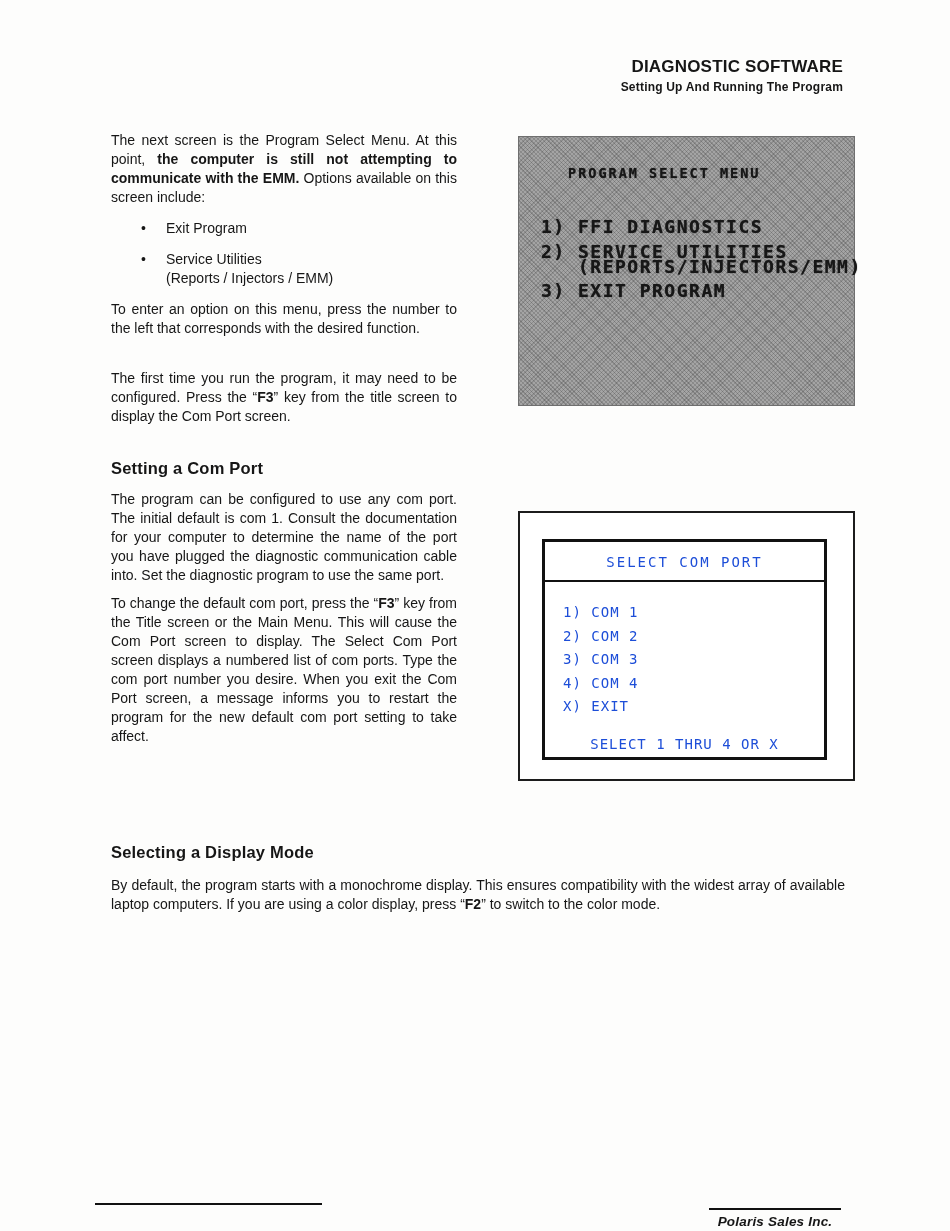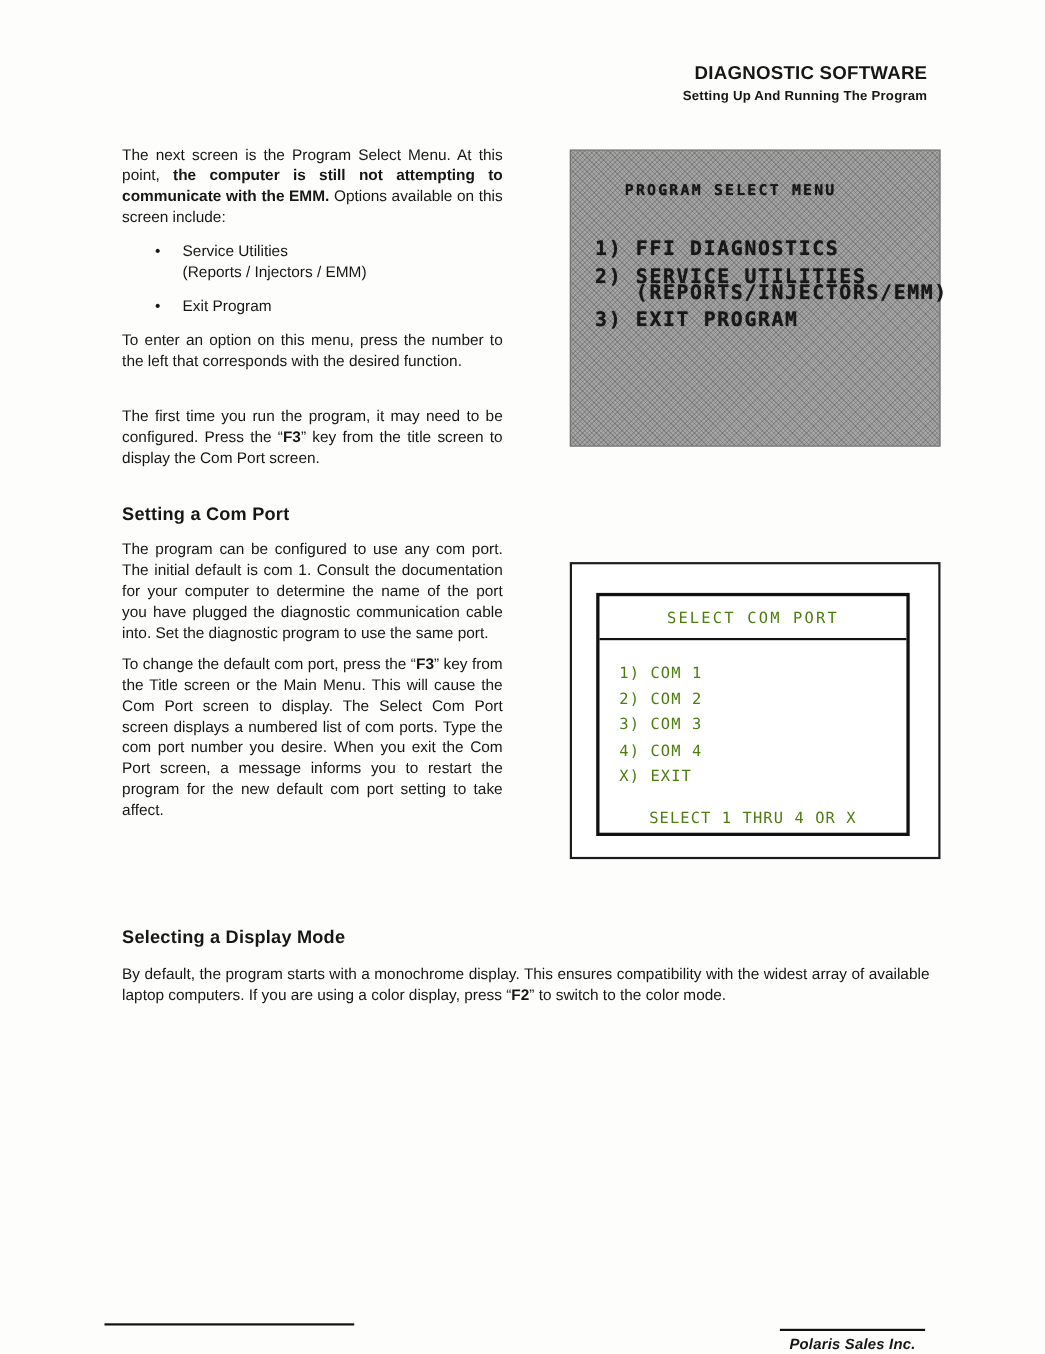--- a/index.html
+++ b/index.html
@@ -59,21 +59,21 @@
   .s1-item.i1{margin-top:38px;}
   .s1-item.i2{margin-top:10px;}
   .s1-item.i3{margin-top:9px;}
   
   .screen2{
     position:absolute;left:518px;top:511px;width:337px;height:270px;
     box-sizing:border-box;
     background:#ffffff;
     border:2px solid #1c1c1c;
     font-family:"DejaVu Sans Mono","Liberation Mono",monospace;
-    color:#4d7c0f;
+    color:#1d4ed8;
   }
   .screen2-inner{
     position:absolute;left:22px;top:26px;width:285px;height:221px;
     box-sizing:border-box;
     border:3px solid #111;
   }
   .s2-title{text-align:center;margin-top:12px;font-size:14px;letter-spacing:2px;}
   .s2-rule{height:0;border-top:2px solid #111;margin-top:10px;}
   .s2-items{margin:19px 0 0 18px;}
   .s2-item{font-size:14px;line-height:23.5px;letter-spacing:1px;}
@@ -100,23 +100,23 @@
   <div class="doc-header">
     <div class="title">DIAGNOSTIC SOFTWARE</div>
     <div class="subtitle">Setting Up And Running The Program</div>
   </div>
 
   <div class="left-col">
 
     <p class="para"><span>The next screen is the Program Select Menu.  At this point, </span><span class="b">the computer is still not attempting to communicate with the EMM.</span><span>  Options available on this screen include:</span></p>
 
     <ul class="bullets">
+      <li><span class="pre-line">Exit Program</span></li>
       <li><span class="pre-line">Service Utilities
 (Reports / Injectors / EMM)</span></li>
-      <li><span class="pre-line">Exit Program</span></li>
     </ul>
 
     <p class="para para-p2">To enter an option on this menu, press the number to the left that corresponds with the desired function.</p>
 
     <p class="para para-p3"><span>The first time you run the program, it may need to be configured.  Press the “</span><span class="b">F3</span><span>” key from the title screen to display the Com Port screen.</span></p>
 
     <p class="section-heading h-changing">Setting a Com Port</p>
 
     <p class="para com-p1">The program can be configured to use any com port.  The initial default is com 1.  Consult the documentation for your computer to determine the name of the port you have plugged the diagnostic communication cable into.  Set the diagnostic program to use the same port.</p>
 

